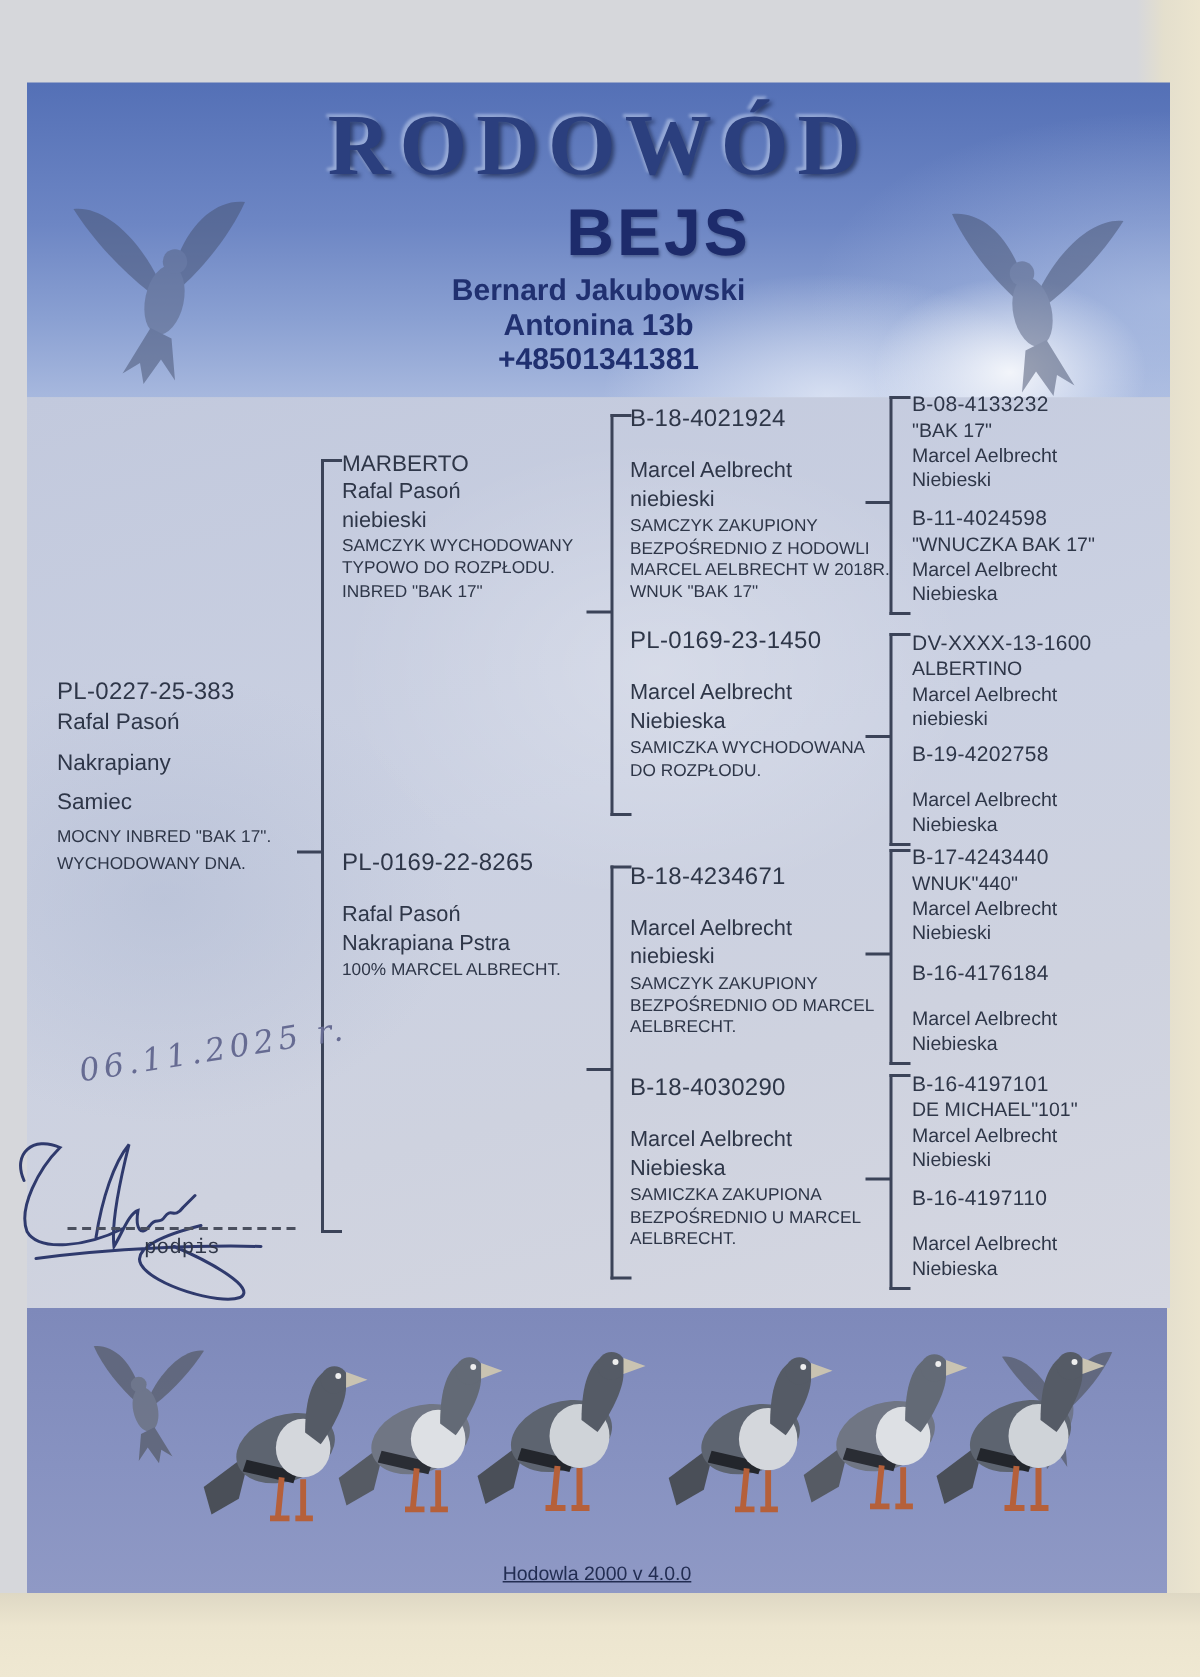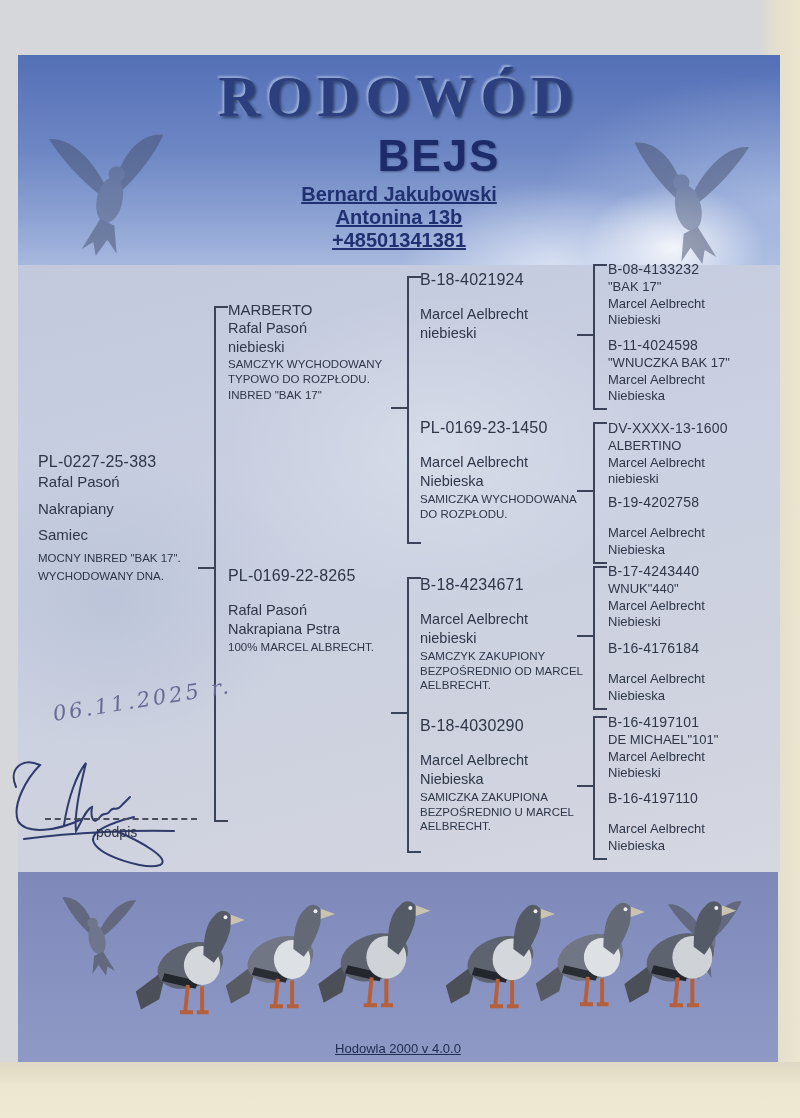--- a/index.html
+++ b/index.html
@@ -18,21 +18,21 @@
       radial-gradient(300px 160px at 100% 70%, rgba(190,205,235,.55), rgba(255,255,255,0) 80%),
       linear-gradient(180deg,#5470b6 0%,#6d86c4 45%,#8aa0d2 75%,#a7b8de 100%);
   }
   .h-title{position:absolute;left:0;top:8px;width:100%;text-align:center;
     font-family:"Liberation Serif",serif;font-weight:bold;font-size:58px;letter-spacing:6px;
     color:#2b3f7e;text-shadow:-2px -2px 2px rgba(220,230,250,.45),2px 2px 3px rgba(10,18,50,.55);}
   .h-loft{position:absolute;left:0;top:76px;width:100%;text-align:center;
     font-weight:bold;font-size:44px;letter-spacing:2px;color:#1d2b6b;
     text-shadow:1px 1px 2px rgba(10,18,50,.35);padding-left:40px;}
   .h-contact{position:absolute;left:0;top:128px;width:100%;text-align:center;
-    font-weight:bold;font-size:20px;line-height:23px;color:#203070;text-decoration:underline;}
+    font-weight:bold;font-size:20px;line-height:23px;color:#203070;}
   .pigeon-fly{position:absolute;opacity:.5;}
   .pigeon-fly svg{display:block;}
   
   .pedigree{position:absolute;left:18px;top:265px;width:762px;height:607px;
     background:
       radial-gradient(260px 200px at 12% 55%, rgba(176,186,210,.55), rgba(176,186,210,0) 75%),
       radial-gradient(300px 220px at 55% 30%, rgba(255,255,255,.25), rgba(255,255,255,0) 70%),
       linear-gradient(165deg,#c2c9dd 0%,#cbd1e2 45%,#ced2df 70%,#d5d7e1 100%);}
   .pbox{position:absolute;color:#2e3648;line-height:1.28;}
   .pbox .ring{font-size:16px;letter-spacing:.2px;}
@@ -47,21 +47,21 @@
   .pbox.g4 .ring.gap{margin-bottom:13px;}
   .bracket{position:absolute;width:12px;
     border-left:2px solid #3b4358;border-top:2px solid #3b4358;border-bottom:2px solid #3b4358;}
   .ctick{position:absolute;width:17px;border-top:2px solid #3b4358;}
   
   .hand-date{position:absolute;left:52px;top:688px;transform:rotate(-9deg);
     font-family:"DejaVu Serif",serif;font-style:italic;font-size:21px;letter-spacing:3px;
     color:#666b92;}
   .sig{position:absolute;left:6px;top:735px;}
   .sig-line{position:absolute;left:45px;top:818px;width:152px;border-top:2px dashed #4a4f5e;}
-  .sig-label{position:absolute;left:96px;top:824px;font-size:14px;color:#2f3648;}
+  .sig-label{position:absolute;left:96px;top:824px;font-size:14px;color:#2f3648;font-family:Liberation Mono, monospace;}
   
   .strip{position:absolute;left:18px;top:872px;width:760px;height:190px;overflow:hidden;
     background:linear-gradient(180deg,#7e89ba 0%,#8792c1 55%,#8f99c5 100%);}
   .strip .caption{position:absolute;left:0;bottom:6px;width:100%;text-align:center;
     font-size:13px;color:#222d52;text-decoration:underline;}
   .pg-stand{position:absolute;}
 </style>
 </head>
 <body>
 
@@ -134,20 +134,21 @@
       <div class="ring gap">PL-0169-22-8265</div>
       <div class="ln">Rafal Pasoń</div>
       <div class="ln">Nakrapiana Pstra</div>
       <div class="notes">100% MARCEL ALBRECHT.</div>
     </div>
 
     <div class="pbox" style="left:402px;top:5px;width:176px;">
       <div class="ring gap">B-18-4021924</div>
       <div class="ln">Marcel Aelbrecht</div>
       <div class="ln">niebieski</div>
+      <div class="notes">SAMCZYK ZAKUPIONY BEZPOŚREDNIO Z HODOWLI MARCEL AELBRECHT W 2018R. WNUK "BAK 17"</div>
     </div>
     <div class="pbox" style="left:402px;top:153px;width:176px;">
       <div class="ring gap">PL-0169-23-1450</div>
       <div class="ln">Marcel Aelbrecht</div>
       <div class="ln">Niebieska</div>
       <div class="notes">SAMICZKA WYCHODOWANA DO ROZPŁODU.</div>
     </div>
     <div class="pbox" style="left:402px;top:310px;width:176px;">
       <div class="ring gap">B-18-4234671</div>
       <div class="ln">Marcel Aelbrecht</div>

